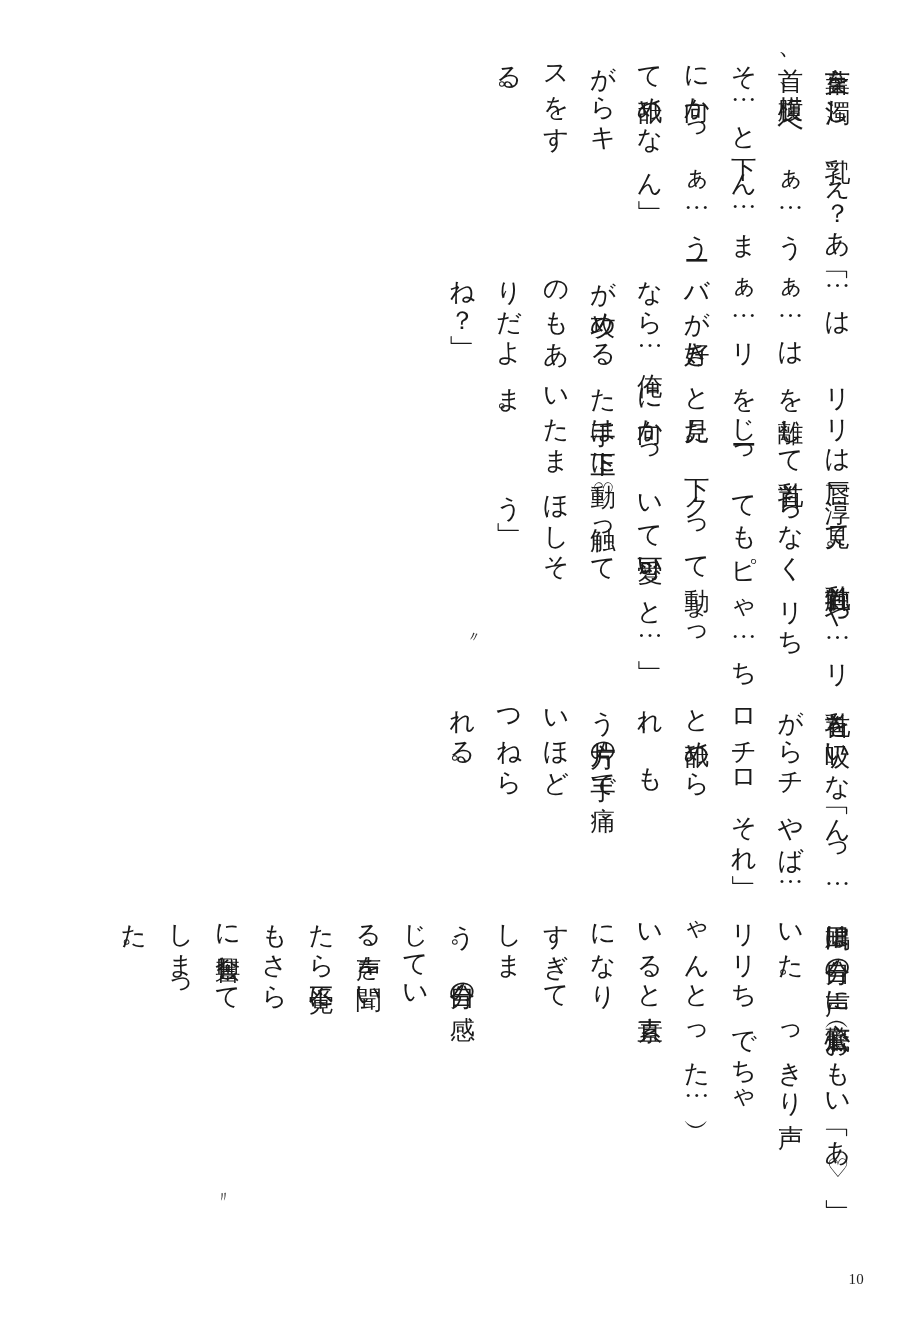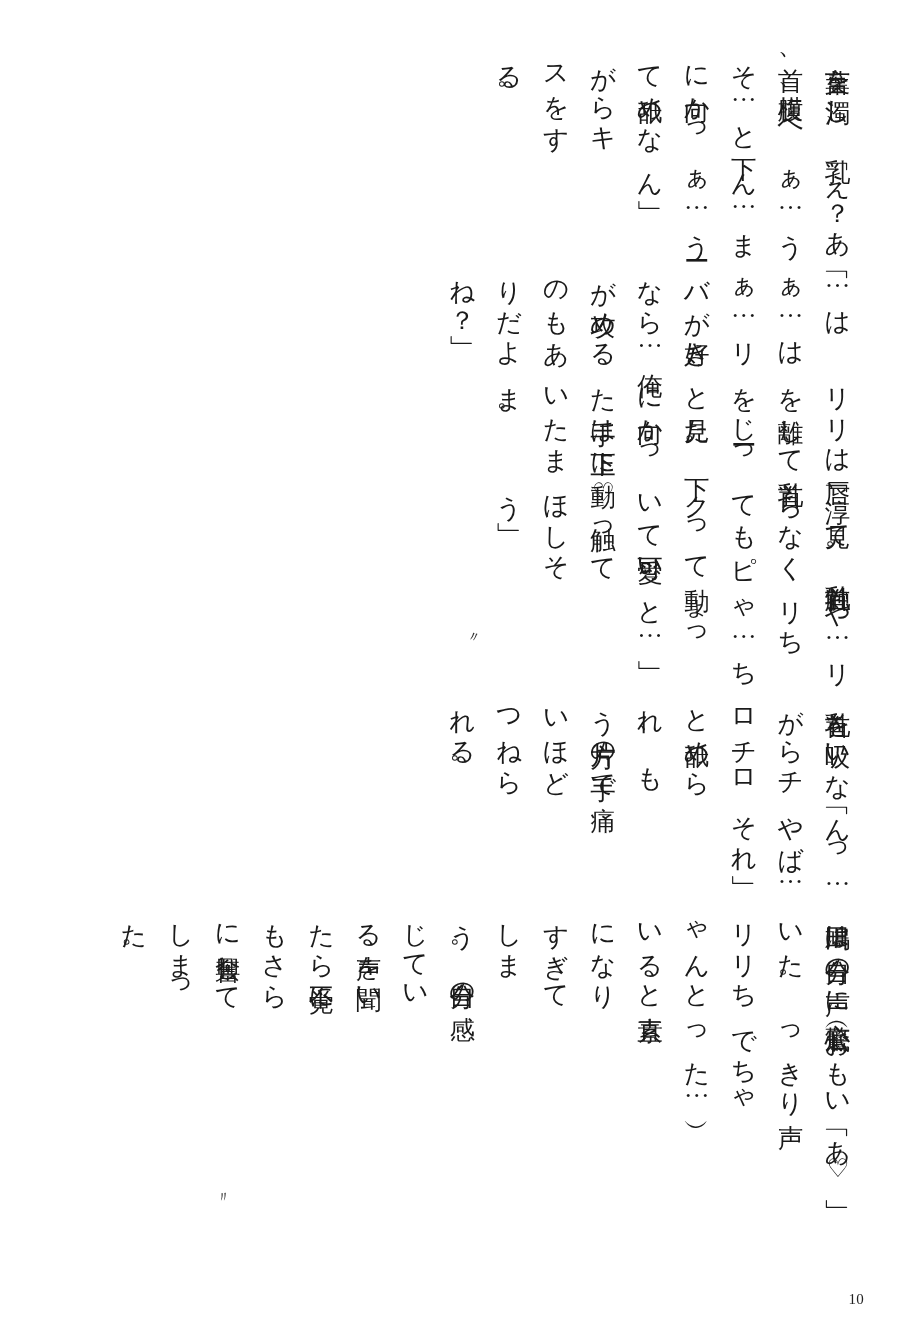--- a/index.html
+++ b/index.html
@@ -57,21 +57,21 @@
     letter-spacing: 0.05em;
     margin: 0;
     padding: 0;
     white-space: normal;
   }
 
   
   .page-number {
     position: absolute;
     right: 58px;
-    bottom: 24px;
+    bottom: 44px;
     font-size: 15px;
     color: #222;
     font-family: "Liberation Serif", "DejaVu Serif", serif;
     letter-spacing: 0.02em;
   }
 
   
   .mark {
     position: absolute;
     color: #333;

